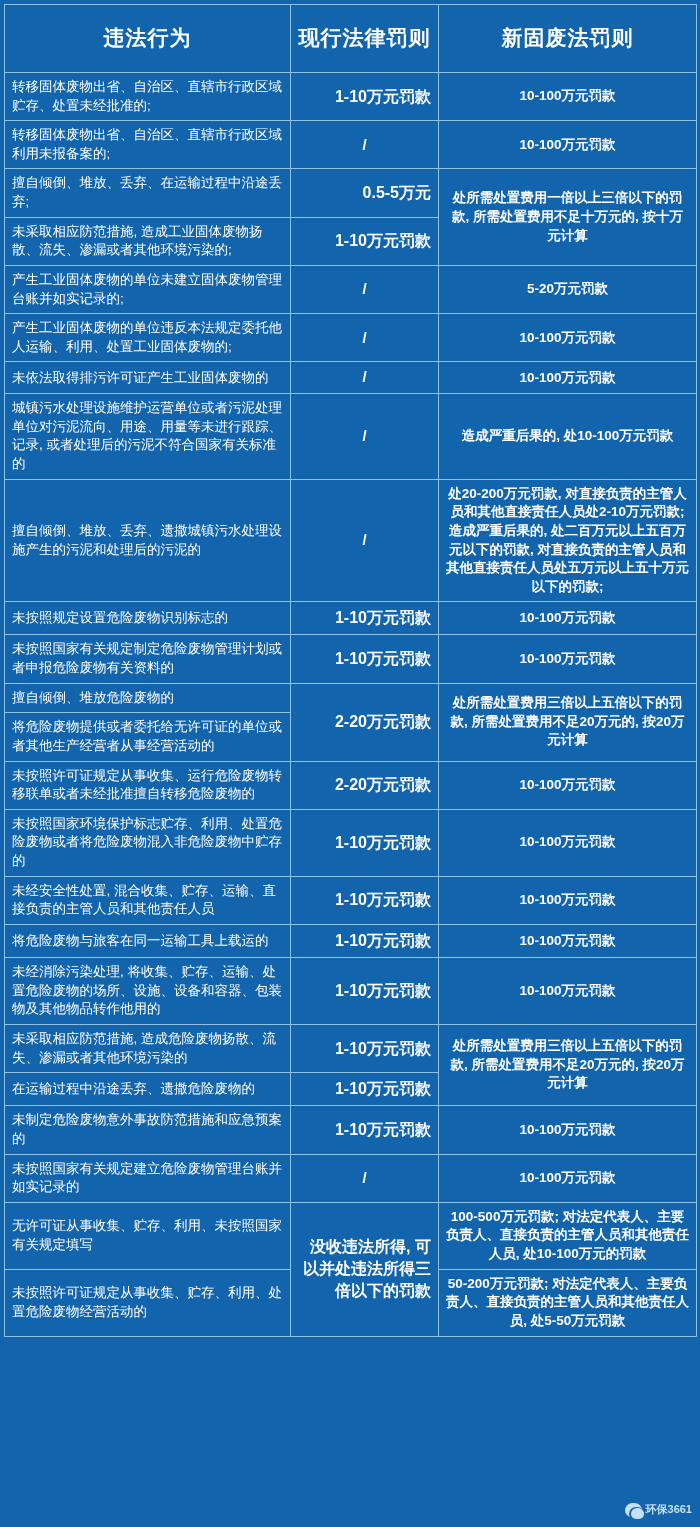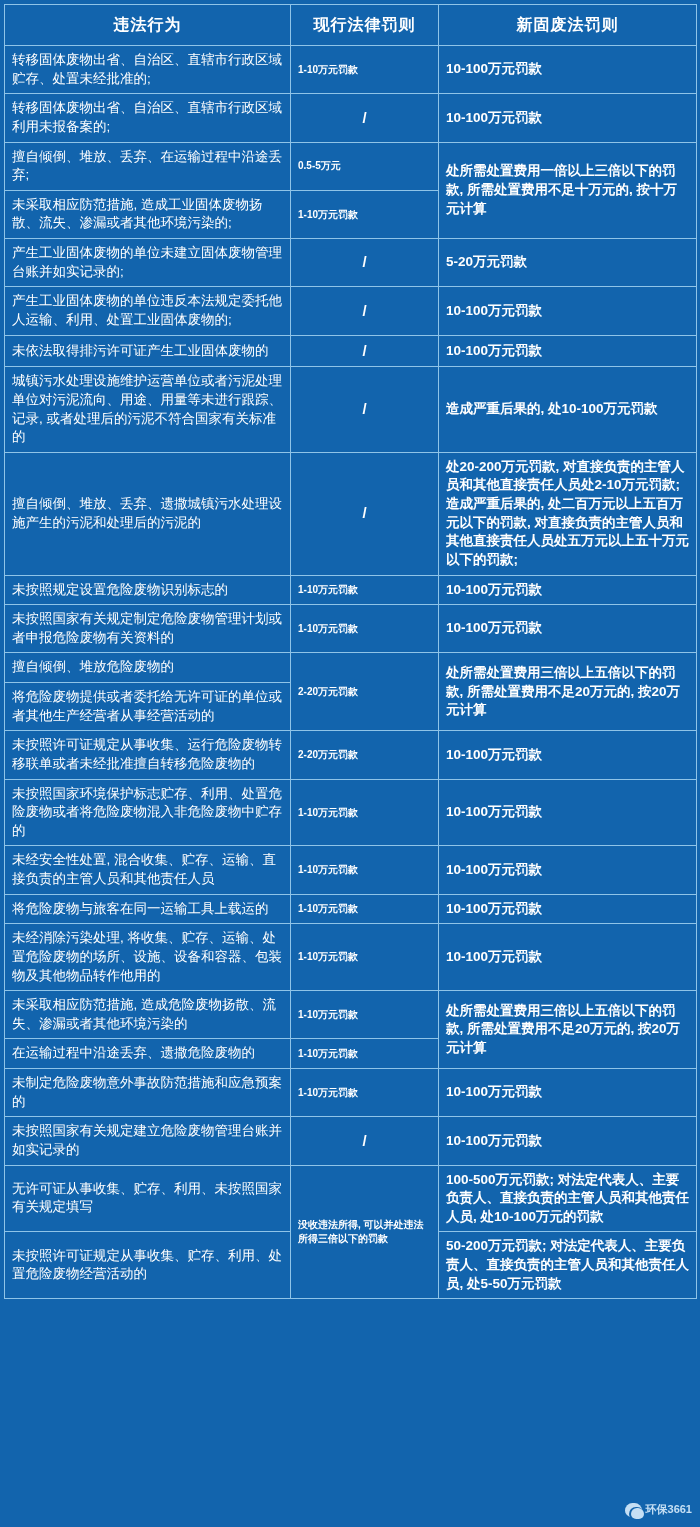--- a/index.html
+++ b/index.html
@@ -31,40 +31,40 @@
 
   th, td {
     border: 1px solid #8fc4e8;
     color: #ffffff;
     vertical-align: middle;
     padding: 5px 7px;
     box-sizing: border-box;
     line-height: 1.38;
   }
   thead th {
-    font-size: 16px;
+    font-size: 21px;
     font-weight: bold;
     text-align: center;
     letter-spacing: 1px;
-    padding: 9px 4px;
+    padding: 19px 4px;
   }
   td.behavior {
     font-size: 13.5px;
     font-weight: normal;
     text-align: left;
   }
   td.current {
-    font-size: 10px;
-    font-weight: bold;
-    text-align: left;
+    font-size: 16px;
+    font-weight: bold;
+    text-align: right;
   }
   td.newlaw {
     font-size: 13.5px;
     font-weight: bold;
-    text-align: left;
+    text-align: center;
   }
   td.slash {
     font-size: 15px;
     font-weight: bold;
     text-align: center;
   }
   .wm {
     position: absolute;
     right: 8px;
     bottom: 10px;

